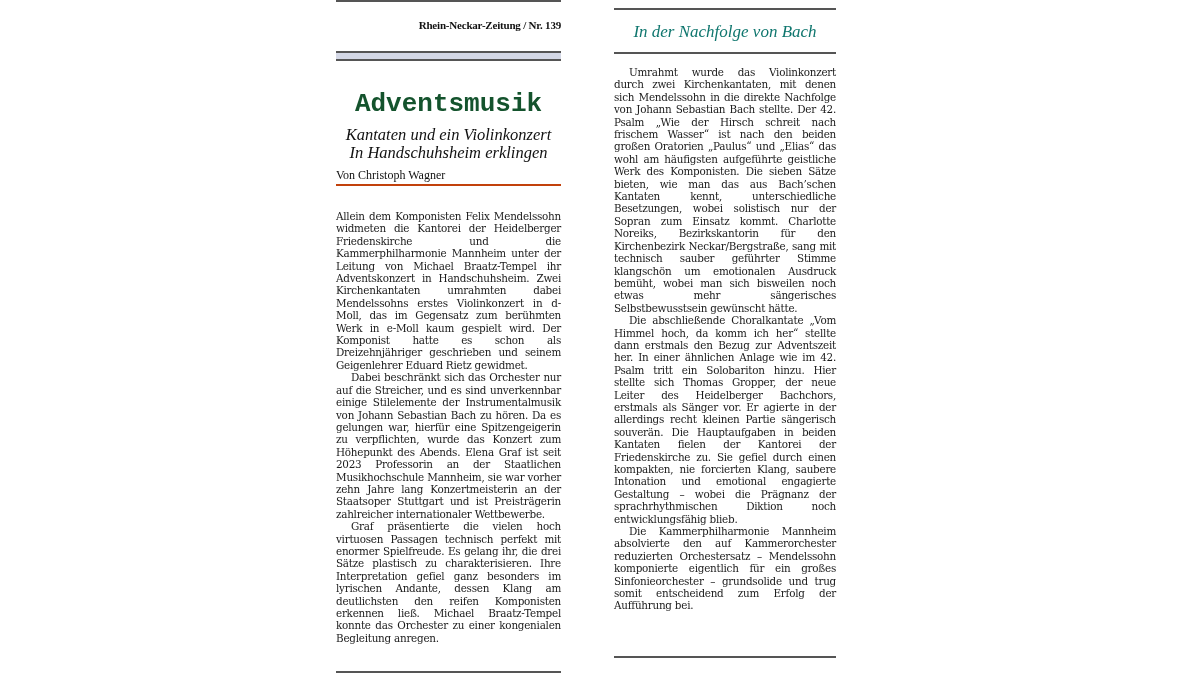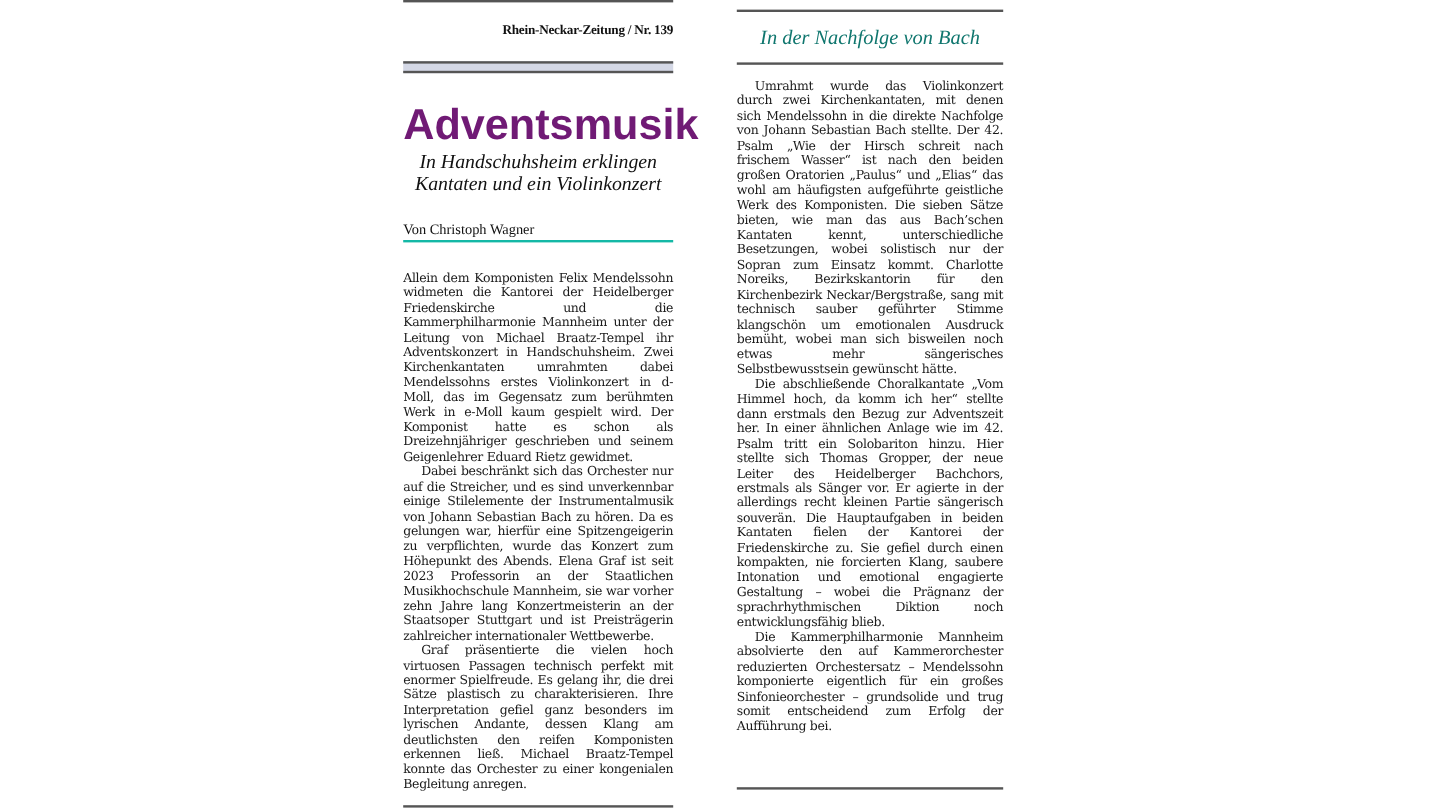--- a/index.html
+++ b/index.html
@@ -8,26 +8,26 @@
     font-family: "DejaVu Serif", "Liberation Serif", serif; color: #1a1a1a;
   }
   .col { position: absolute; }
   .col-left { left: 336px; top: 0; width: 225px; }
   .col-right { left: 614px; top: 0; width: 222px; }
   .rule { height: 2px; background: #555; }
   .masthead { text-align: right; font-weight: bold; font-size: 11px; letter-spacing: -0.2px;
     margin-top: 17px; font-family: "Liberation Serif", serif; color:#111; }
   .double-rule { margin-top: 20px; height: 6px; border-top: 2px solid #555; border-bottom: 2px solid #555;
     background: #d4d8e6; }
-  .headline { text-align: center; font-family: Liberation Sans, sans-serif; font-weight: bold;
-    font-size: 36px; line-height: 30px; margin-top: 28px; color: #701a75; }
+  .headline { text-align: center; font-family: Liberation Mono, monospace; font-weight: bold;
+    font-size: 26px; line-height: 30px; margin-top: 28px; color: #14532d; }
   .subhead { text-align: center; font-family: "Liberation Serif", serif; font-style: italic;
     font-size: 16.5px; line-height: 18px; margin-top: 7px; color: #111; }
-  .byline { font-family: "Liberation Serif", serif; font-size: 12px; margin-top: 22px; padding-bottom: 1px;
-    border-bottom: 2px solid #14b8a6; color:#111; }
+  .byline { font-family: "Liberation Serif", serif; font-size: 12px; margin-top: 6px; padding-bottom: 1px;
+    border-bottom: 2px solid #c2410c; color:#111; }
   .body-text { font-family: "DejaVu Serif", serif; font-size: 10.4px; line-height: 12.4px;
     text-align: justify; hyphens: manual; letter-spacing: -0.25px; color: #1a1a1a; }
   .body-text p { margin: 0; text-indent: 15px; }
   .body-text p.first { text-indent: 0; }
   .left-body { margin-top: 24px; }
   .bottom-rule { position: absolute; height: 2px; background: #555; }
   .section-head { text-align: center; font-family: "Liberation Serif", serif; font-style: italic;
     font-size: 17px; margin-top: 12px; color:#0f766e; }
   .right-body { margin-top: 12px; }
 </style>
@@ -35,22 +35,22 @@
 <body>
 
 <div class="col col-left">
   <div class="rule"></div>
   <div class="masthead">Rhein-Neckar-Zeitung / Nr. 139</div>
   <div class="double-rule"></div>
   <div class="headline">
     <div>Adventsmusik</div>
   </div>
   <div class="subhead">
+    <div>Kantaten und ein Violinkonzert</div>
     <div>In Handschuhsheim erklingen</div>
-    <div>Kantaten und ein Violinkonzert</div>
   </div>
   <div class="byline">Von Christoph Wagner</div>
   <div class="body-text left-body">
     <p class="first">Allein dem Komponisten Felix Mendelssohn widmeten die Kantorei der Heidelberger Friedenskirche und die Kammerphilharmonie Mannheim unter der Leitung von Michael Braatz-Tempel ihr Adventskonzert in Handschuhsheim. Zwei Kirchenkantaten umrahmten dabei Mendelssohns erstes Violinkonzert in d-Moll, das im Gegensatz zum berühmten Werk in e-Moll kaum gespielt wird. Der Komponist hatte es schon als Dreizehnjähriger geschrieben und seinem Geigenlehrer Eduard Rietz gewidmet.</p>
     <p>Dabei beschränkt sich das Orchester nur auf die Streicher, und es sind unverkennbar einige Stilelemente der Instrumentalmusik von Johann Sebastian Bach zu hören. Da es gelungen war, hierfür eine Spitzengeigerin zu verpflichten, wurde das Konzert zum Höhepunkt des Abends. Elena Graf ist seit 2023 Professorin an der Staatlichen Musikhochschule Mannheim, sie war vorher zehn Jahre lang Konzertmeisterin an der Staatsoper Stuttgart und ist Preisträgerin zahlreicher internationaler Wettbewerbe.</p>
     <p>Graf präsentierte die vielen hoch virtuosen Passagen technisch perfekt mit enormer Spielfreude. Es gelang ihr, die drei Sätze plastisch zu charakterisieren. Ihre Interpretation gefiel ganz besonders im lyrischen Andante, dessen Klang am deutlichsten den reifen Komponisten erkennen ließ. Michael Braatz-Tempel konnte das Orchester zu einer kongenialen Begleitung anregen.</p>
   </div>
 </div>
 <div class="bottom-rule" style="left:336px; top:671px; width:225px;"></div>
 

